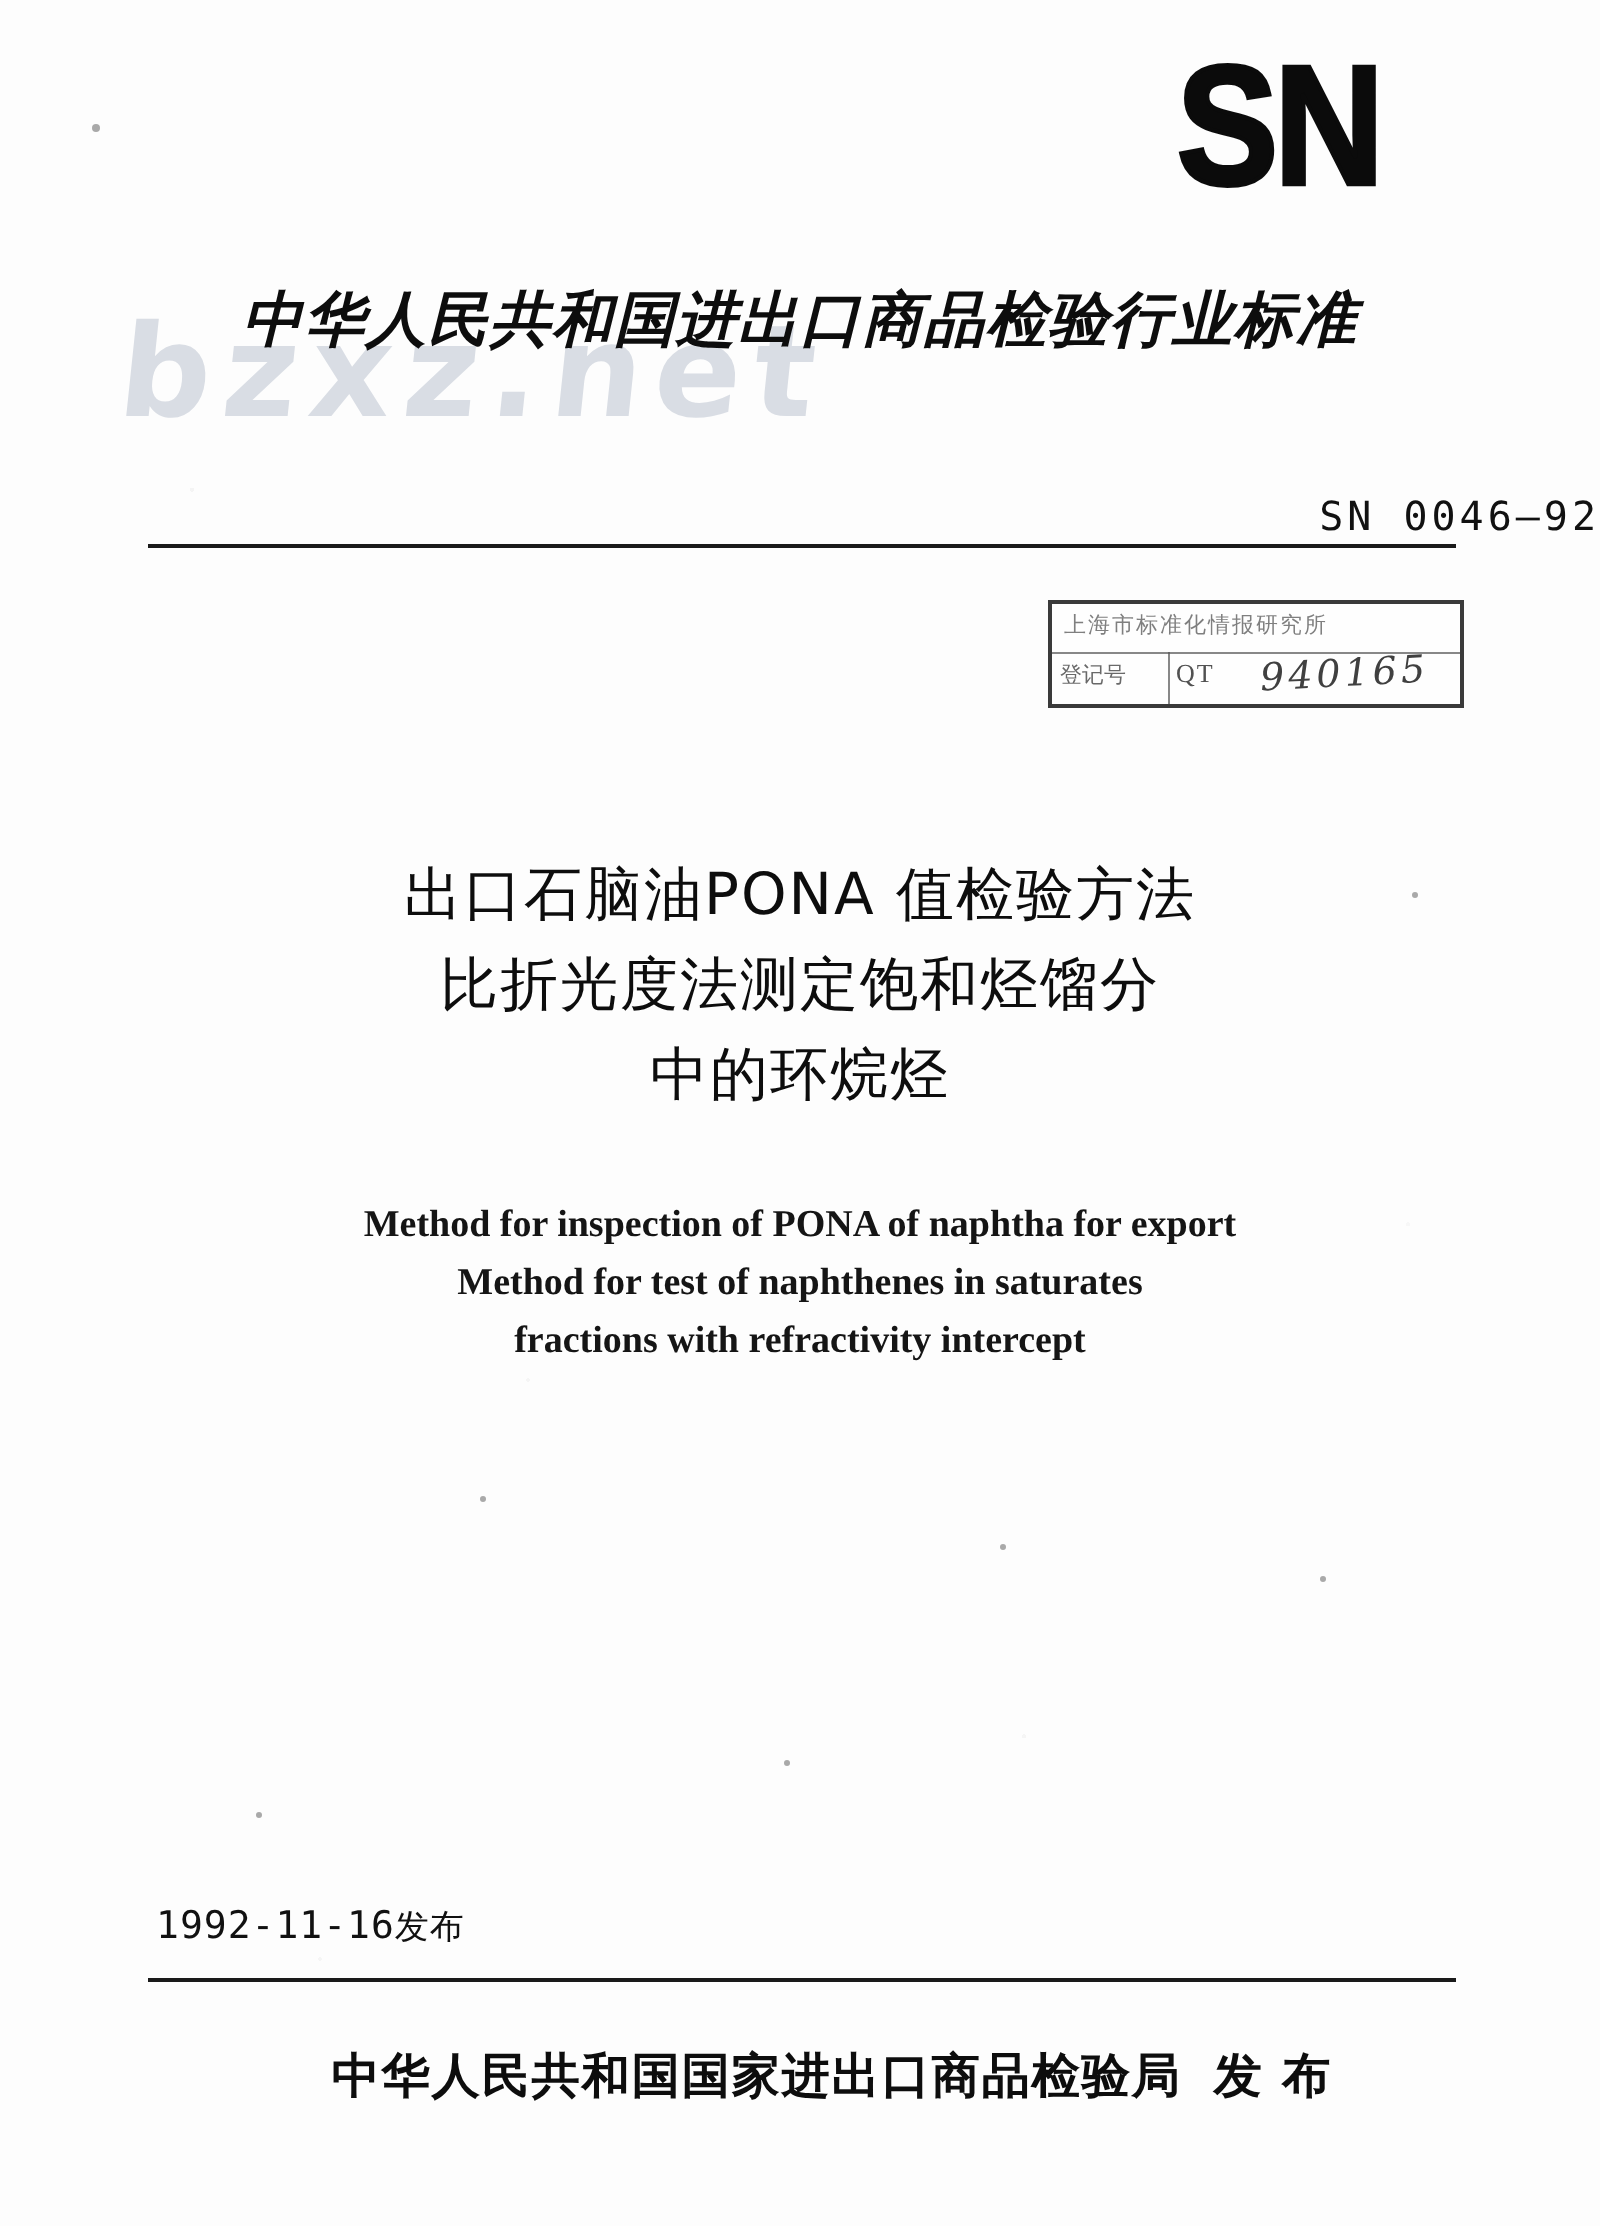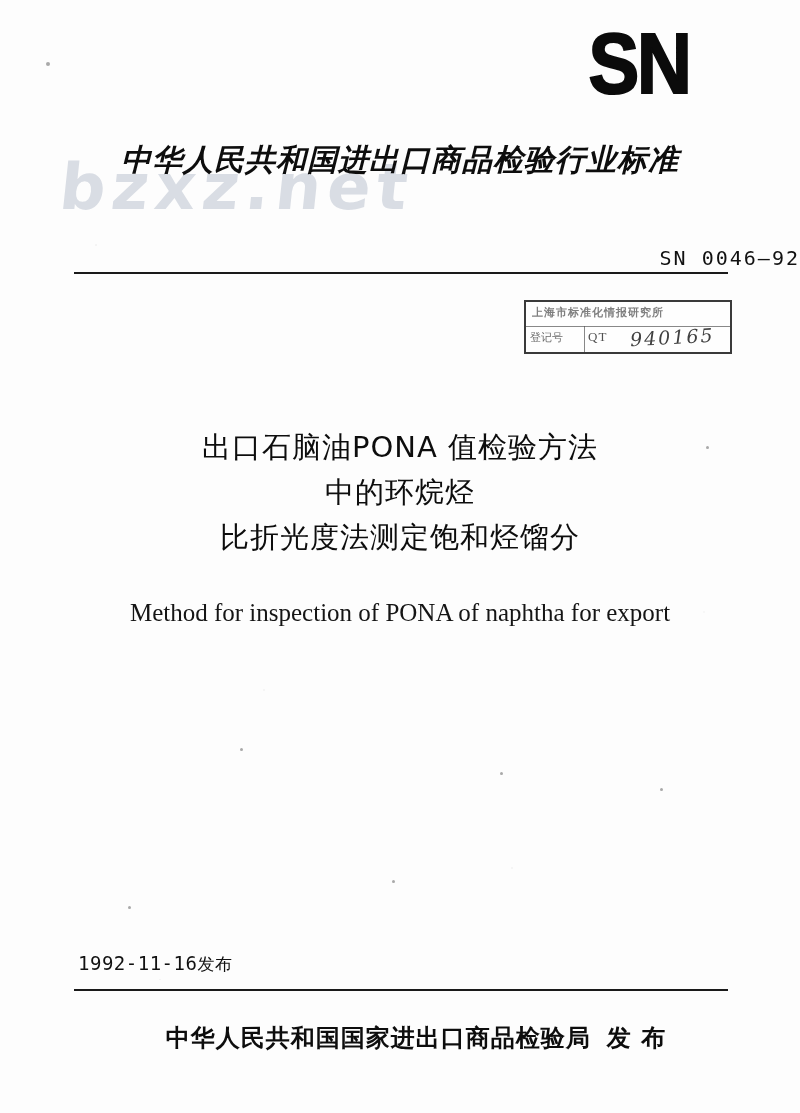--- a/index.html
+++ b/index.html
@@ -115,21 +115,20 @@
     top: 3px;
     left: 6px;
     right: 6px;
     font-size: 11px;
     font-family: "DejaVu Sans", sans-serif;
     color: #555;
     letter-spacing: 1px;
     opacity: 0.75;
     white-space: nowrap;
     overflow: hidden;
-    font-weight: bold;
   }
   .stamp .stamp-div {
     position: absolute;
     top: 24px;
     left: 0;
     right: 0;
     height: 1px;
     background: #555;
     opacity: 0.7;
   }
@@ -191,22 +190,22 @@
   .doc-title div { white-space: nowrap; }
 
   
   .doc-title-en {
     position: absolute;
     top: 598px;
     left: 0;
     width: 100%;
     text-align: center;
     font-family: "Liberation Serif", serif;
-    font-weight: normal;
-    font-size: 25px;
+    font-weight: bold;
+    font-size: 19px;
     line-height: 29px;
     color: #151515;
   }
 
   
   .date-row {
     position: absolute;
     top: 952px;
     left: 78px;
     width: 652px;
@@ -271,26 +270,28 @@
     <div class="stamp-line-top">上海市标准化情报研究所</div>
     <div class="stamp-div"></div>
     <div class="stamp-vert"></div>
     <div class="stamp-label">登记号</div>
     <div class="stamp-code">QT</div>
     <div class="stamp-hand">940165</div>
   </div>
 
   <div class="doc-title">
     <div>出口石脑油PONA 值检验方法</div>
+    <div>比折光度法测定饱和烃馏分</div>
     <div>中的环烷烃</div>
-    <div>比折光度法测定饱和烃馏分</div>
   </div>
 
   <div class="doc-title-en">
     <div>Method for inspection of PONA of naphtha for export</div>
+    <div>Method for test of naphthenes in saturates</div>
+    <div>fractions with refractivity intercept</div>
   </div>
 
   <div class="date-row">
     <div>
       <span>1992-11-16</span><span class="cn">发布</span>
     </div>
   </div>
 
   <div class="rule-bottom"></div>
 

